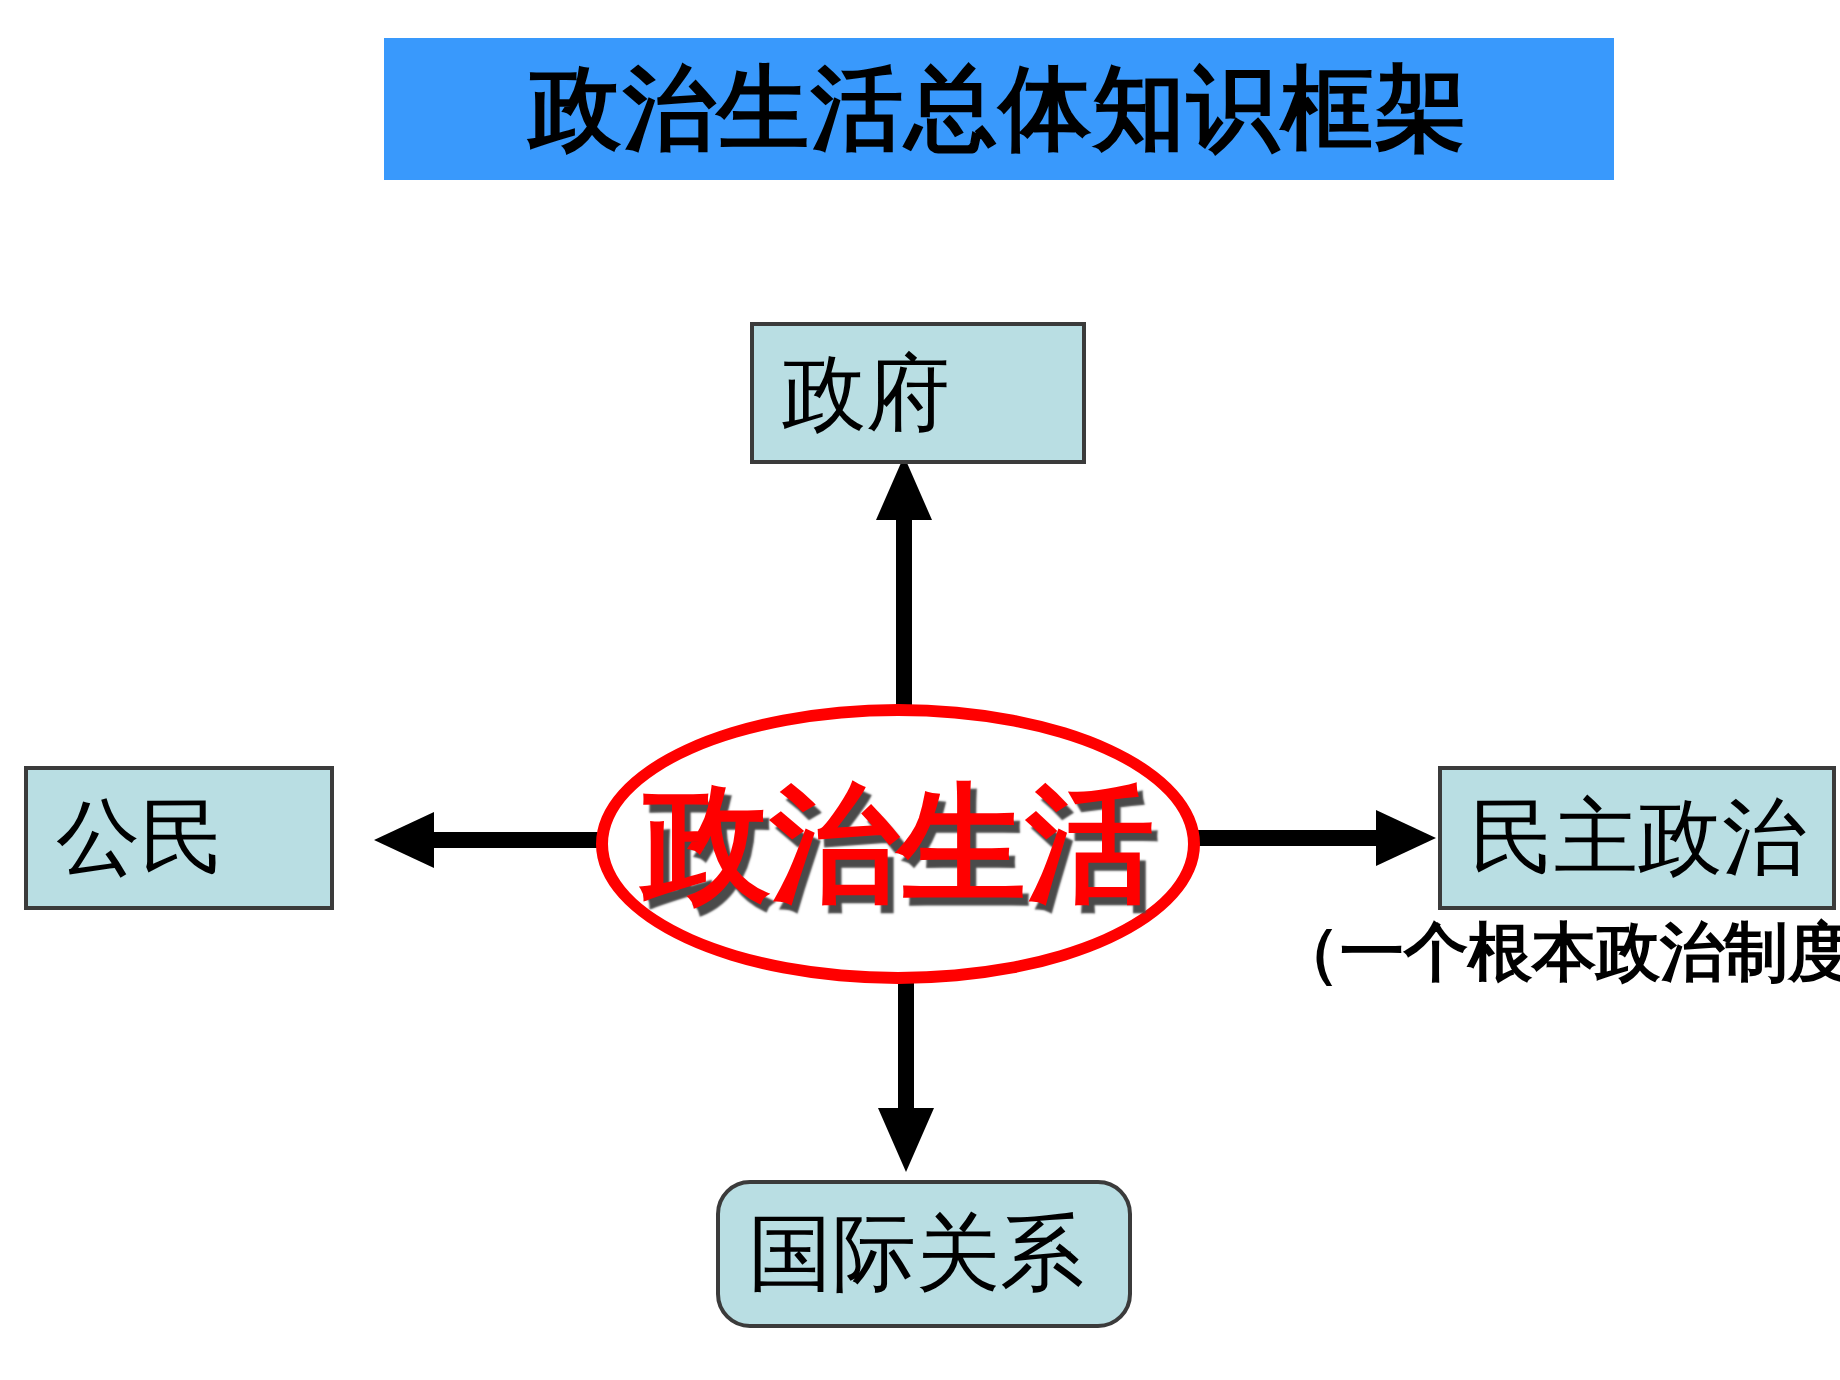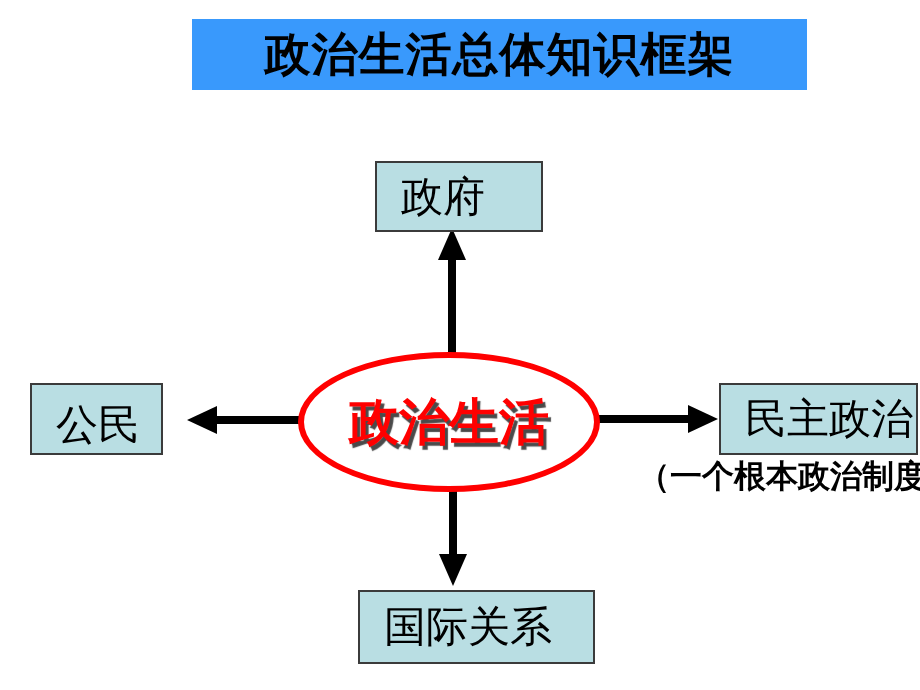--- a/index.html
+++ b/index.html
@@ -42,43 +42,43 @@
     position: absolute;
     left: 298px; top: 352px;
     width: 302px; height: 140px;
     background: #ffffff;
     border: 6px solid #FF0000;
     border-radius: 50%;
     box-sizing: border-box;
     display: flex; align-items: center; justify-content: center;
   }
   .ellipse-text {
-    font-size: 50px;
+    font-size: 64px;
     font-weight: bold;
     color: #FF0000;
     text-shadow: 3px 4px 1px #4a4a4a;
     white-space: nowrap;
   }
   
   .node {
     position: absolute;
     background: #B9DEE3;
     border: 2px solid #3b3b3b;
     box-sizing: border-box;
     display: flex; align-items: center;
-    padding-left: 24px;
+    padding-left: 14px;
     font-family: "Liberation Serif", serif;
     font-size: 42px;
     color: #000000;
     white-space: nowrap;
   }
   .node-top    { left: 375px; top: 161px; width: 168px; height: 71px; }
-  .node-left   { left: 30px;  top: 383px; width: 133px; height: 72px; align-items: flex-end; }
+  .node-left   { left: 12px;  top: 383px; width: 155px; height: 72px; }
   .node-right  { left: 719px; top: 383px; width: 199px; height: 72px; }
-  .node-bottom { left: 358px; top: 590px; width: 237px; height: 74px; }
+  .node-bottom { left: 358px; top: 590px; width: 208px; height: 74px; border-radius: 17px; }
   
   .caption {
     position: absolute;
     left: 638px; top: 461px;
     width: 270px;
     text-align: center;
     font-family: "Liberation Serif", serif;
     font-weight: bold;
     font-size: 32px;
     line-height: 31px;

